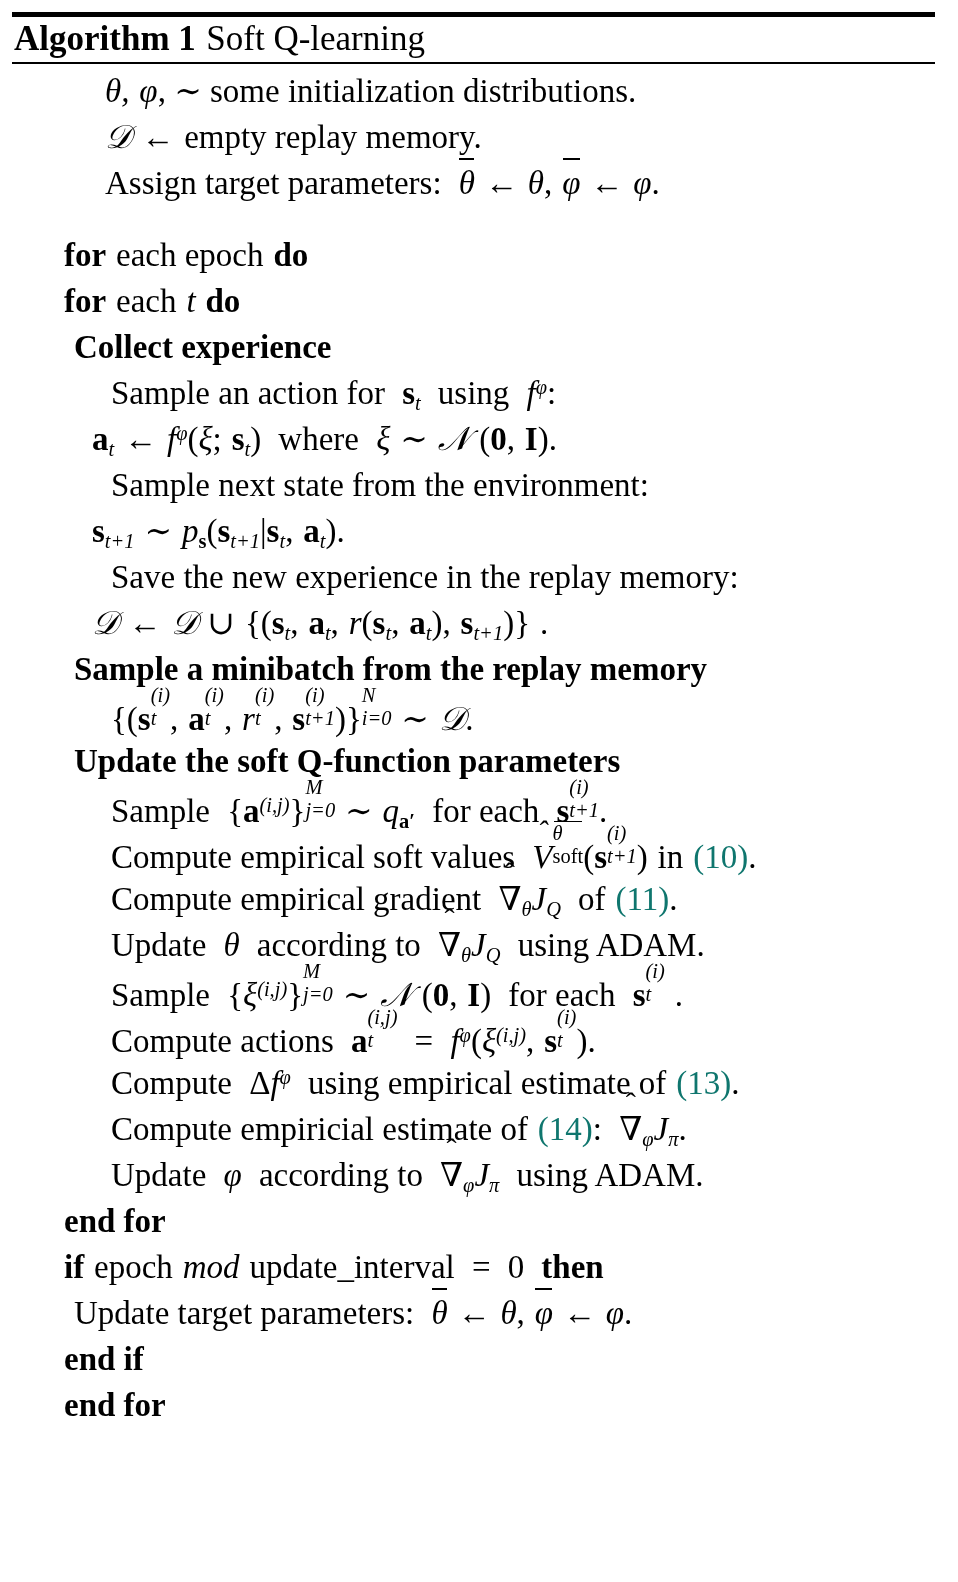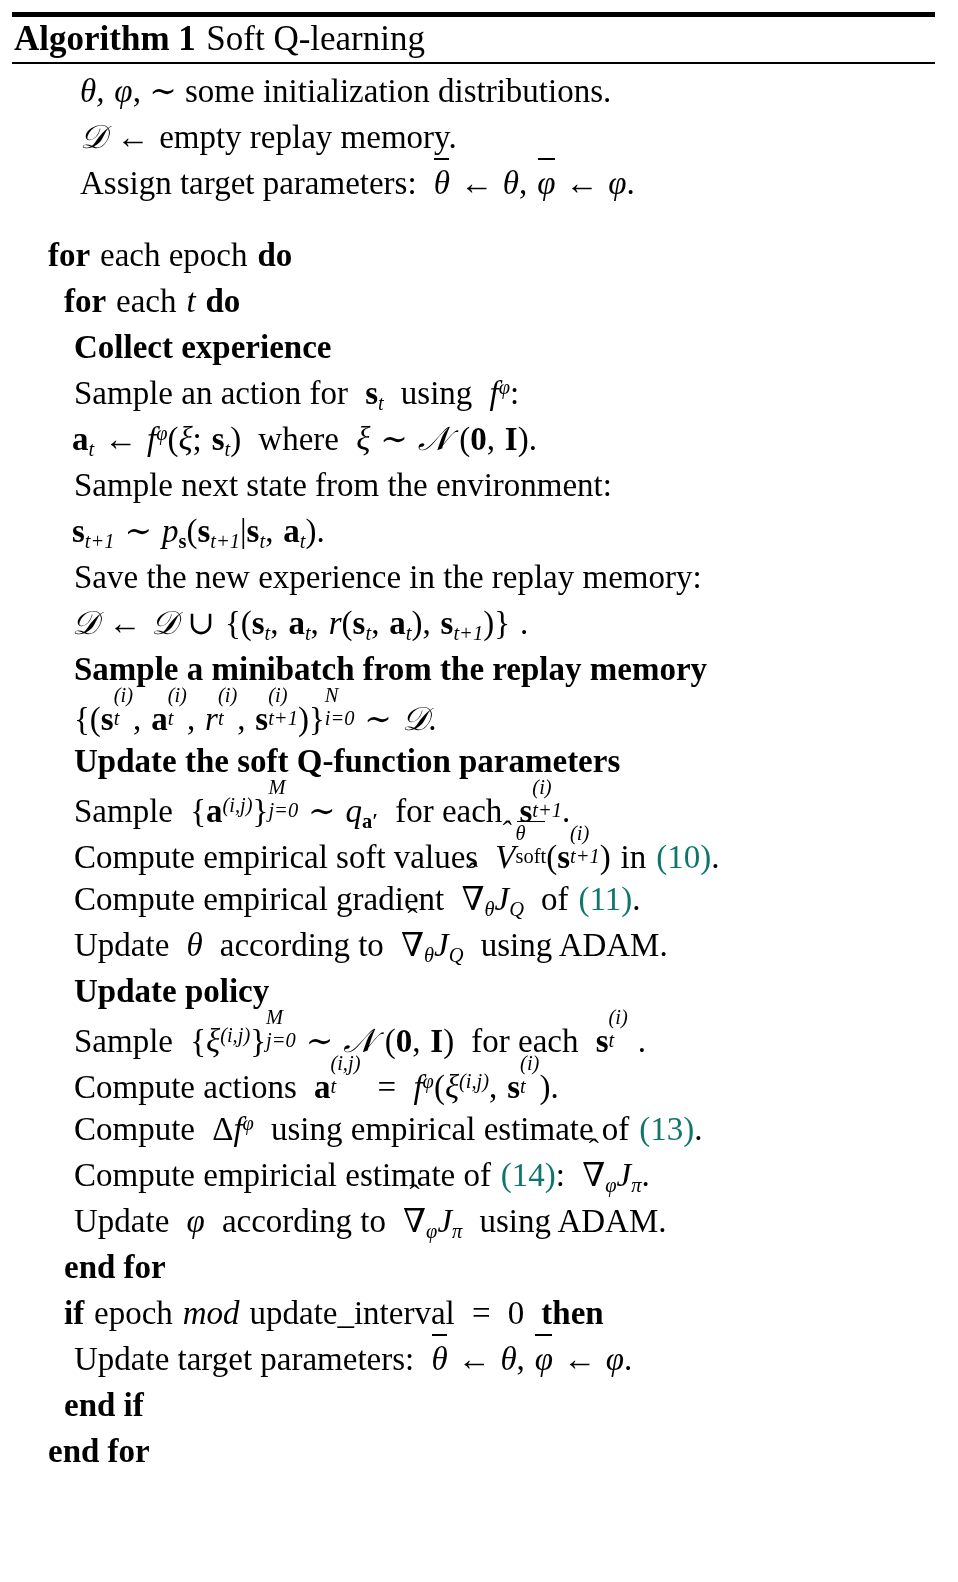--- a/index.html
+++ b/index.html
@@ -45,26 +45,26 @@
     width: 958px;
   }
   .line {
     position: relative;
     height: 46px;
     font-size: 33px;
     line-height: 46px;
     white-space: nowrap;
   }
   
-  .i0 { padding-left: 48px; }
-  .i1 { padding-left: 80px; }
+  .i0 { padding-left: 64px; }
+  .i1 { padding-left: 80px; margin-left: 25px; }
   .i2 { padding-left: 64px; }
   .i3 { padding-left: 74px; }
-  .i4 { padding-left: 74px; }
-  .i5 { padding-left: 72px; }
+  .i4 { padding-left: 111px; }
+  .i5 { padding-left: 92px; }
 
   .kw   { font-weight: bold; }
   .hd   { font-weight: bold; }
   .it   { font-style: italic; }
   .ref  { color: #0f766e; }
 
   
   .mi { font-style: italic; font-family: "Liberation Serif", "DejaVu Serif", serif; }
   .mb { font-weight: bold; font-style: normal; }
   .mup { font-style: normal; }
@@ -202,23 +202,20 @@
     </div>
 
     <div class="line i4">
       <span>Compute empirical gradient</span><span class="spw"></span><span class="hatwrap">∇</span><sub class="mi">θ</sub><span class="mi">J</span><sub class="mi">Q</sub><span class="spw"></span><span>of</span><span class="sp"></span><span class="ref">(11)</span><span>.</span>
     </div>
 
     <div class="line i4">
       <span>Update</span><span class="spw"></span><span class="mi">θ</span><span class="spw"></span><span>according to</span><span class="spw"></span><span class="hatwrap">∇</span><sub class="mi">θ</sub><span class="mi">J</span><sub class="mi">Q</sub><span class="spw"></span><span>using ADAM.</span>
     </div>
 
-    <div class="line i3">
-      <span class="hd">Update policy</span>
-    </div>
 
     <div class="line i4">
       <span>Sample</span><span class="spw"></span><span>{</span><span class="mi">ξ</span><sup class="mi">(i,j)</sup><span>}</span><span class="subsup"><span class="up mi">M</span><span class="dn mi">j=0</span></span><span class="sp"></span><span>∼</span><span class="sp"></span><span class="mi">𝒩</span><span class="sp"></span><span>(</span><span class="mb">0</span><span>,</span><span class="sp"></span><span class="mb mi">I</span><span>)</span><span class="spw"></span><span>for each</span><span class="spw"></span><span class="mb">s</span><span class="subsup"><span class="up mi">(i)</span><span class="dn mi">t</span></span><span class="sp"></span><span>.</span>
     </div>
 
     <div class="line i4">
       <span>Compute actions</span><span class="spw"></span><span class="mb">a</span><span class="subsup"><span class="up mi">(i,j)</span><span class="dn mi">t</span></span><span class="spw"></span><span>=</span><span class="spw"></span><span class="mi">f</span><sup class="mi">φ</sup><span>(</span><span class="mi">ξ</span><sup class="mi">(i,j)</sup><span>,</span><span class="sp"></span><span class="mb">s</span><span class="subsup"><span class="up mi">(i)</span><span class="dn mi">t</span></span><span>)</span><span>.</span>
     </div>
 
     <div class="line i4">

